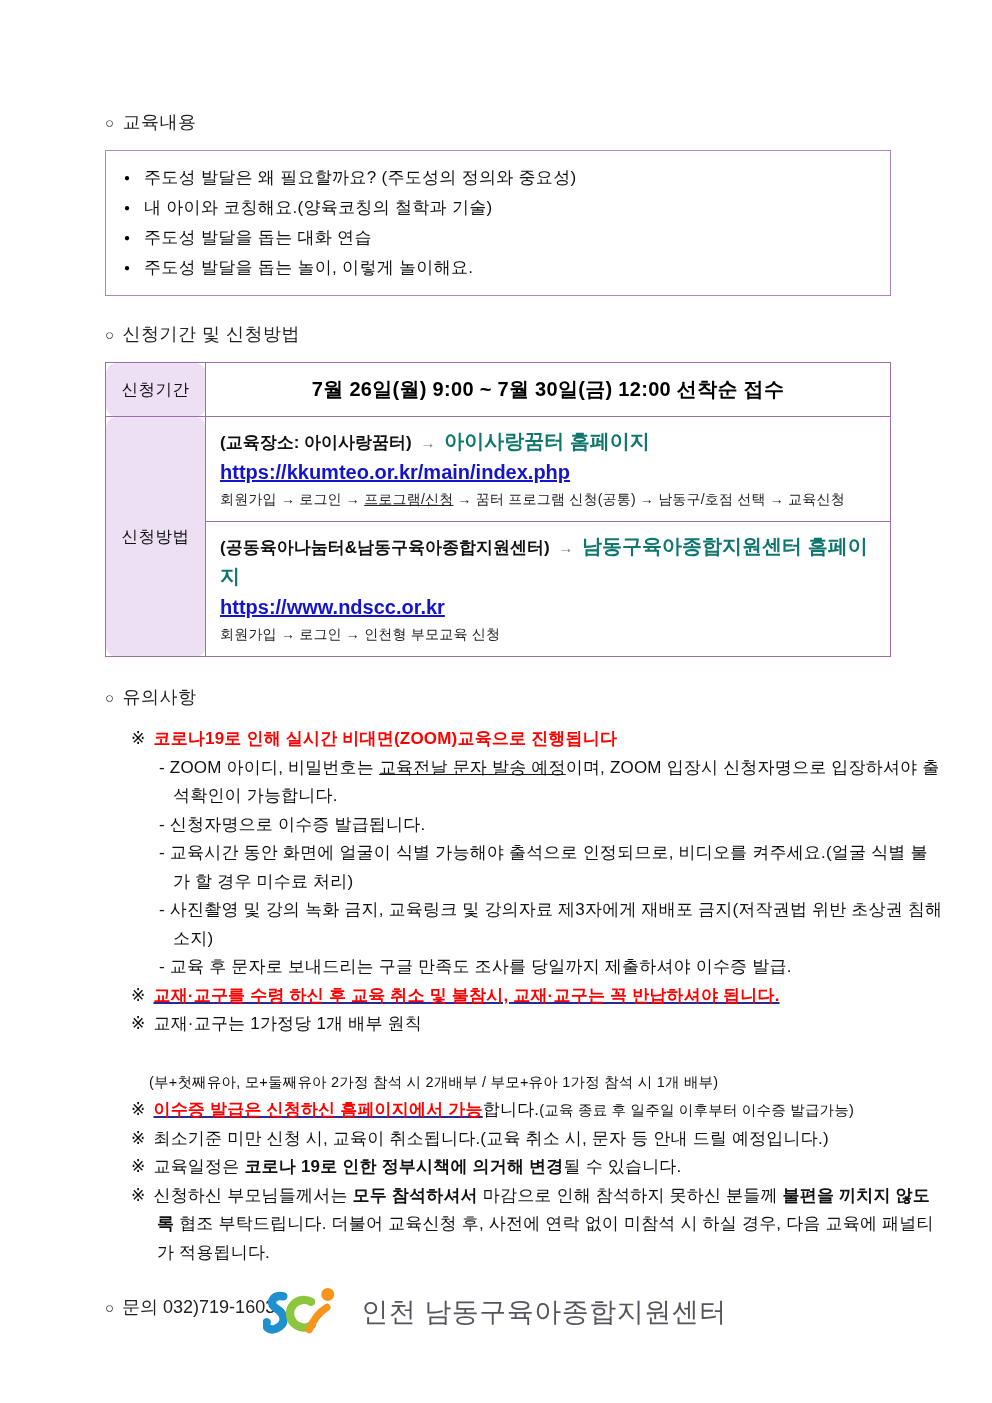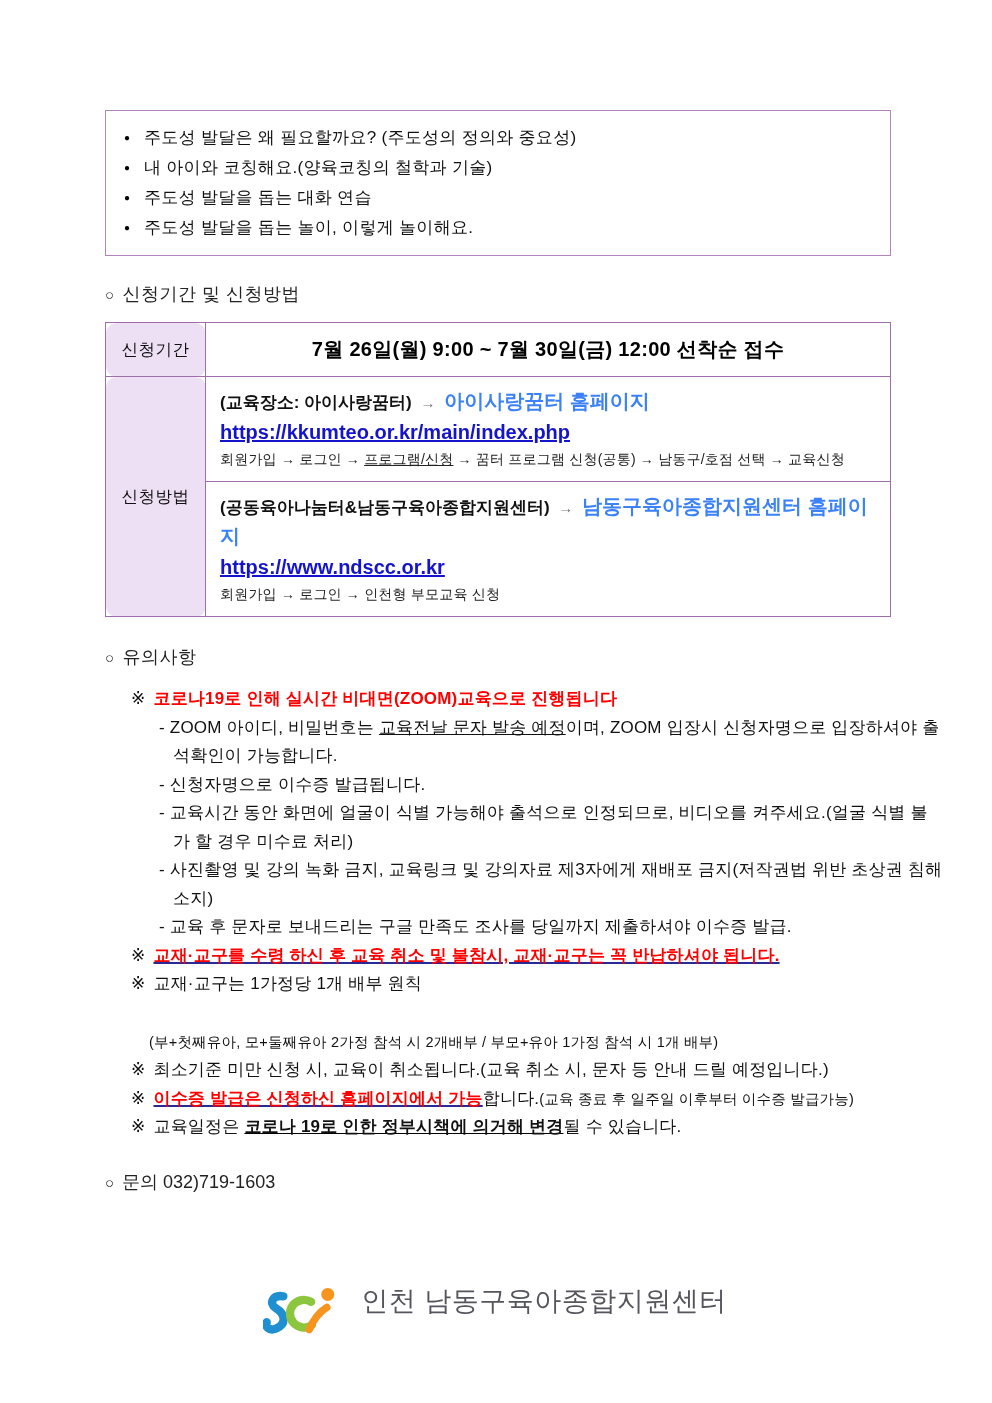--- a/index.html
+++ b/index.html
@@ -48,21 +48,21 @@
     width: 100px; background: #eee0f4; text-align: center;
     font-size: 16.5px; color: #111; letter-spacing: 0.5px; border-radius: 11px;
   }
   .apply-table td.period {
     height: 54px; text-align: center; font-weight: 700;
     font-size: 20px; color: #000; letter-spacing: 0.3px;
   }
   .apply-table td.method { padding: 10px 8px 10px 14px; }
   .m-line1 { font-size: 17px; font-weight: 700; color: #111; line-height: 28px; }
   .m-line1 .arrow { font-weight: 400; color: #777; font-size: 15px; padding: 0 4px; }
-  .m-line1 .site { color: #3b82f6; font-weight: 700; font-size: 20px; }
+  .m-line1 .site { color: #0f766e; font-weight: 700; font-size: 20px; }
   .url {
     display: inline-block; color: #1414cc; font-weight: 700; font-size: 20px;
     text-decoration: underline; line-height: 30px; cursor: pointer;
   }
   .steps { font-size: 14px; color: #222; line-height: 24px; letter-spacing: 0.2px; }
   .steps .ul { text-decoration: underline; }
   .m2-h { height: 88px; }
   .m1-h { height: 104px; }
 
   
@@ -70,41 +70,44 @@
   .note-row { padding-left: 52px; text-indent: -26px; }
   .dash-row { padding-left: 68px; text-indent: -14px; }
   .detail-row { padding-left: 44px; font-size: 14.5px; margin-top: 29px; }
   .marker-x { margin-right: 8px; }
   .red-b { color: #ff0000; font-weight: 700; }
   .red-b-ul {
     color: #ff0000; font-weight: 700;
     text-decoration: underline; text-decoration-color: #2a2a96; text-decoration-thickness: 2px;
   }
   .b { font-weight: 700; }
-  .b-ul { font-weight: 700; text-decoration: underline; text-decoration-color: #000; }
+  .b-ul { font-weight: 700; text-decoration-color: #000; }
   .u { text-decoration: underline; }
   .sm { font-size: 14.5px; }
 
   
   .contact-line { margin-top: 28px; font-size: 18px; color: #222; }
   .contact-line .marker { font-size: 15px; margin-right: 8px; }
 
   
   .footer {
     position: absolute; left: 0; right: 2px; top: 1283px;
-    display: flex; justify-content: center; align-items: flex-start; gap: 24px;
+    display: flex; justify-content: center; align-items: center; gap: 24px;
   }
   .footer .org { font-size: 27px; color: #55555e; letter-spacing: 0.5px; }
 </style>
 </head>
 <body>
 
 <div class="page">
   <div class="content">
 
+    <div class="section-header">
+      <span class="marker">○</span><span>교육내용</span>
+    </div>
 
     <div class="edu-box">
       <ul>
         <li><span>주도성 발달은 왜 필요할까요? (주도성의 정의와 중요성)</span></li>
         <li><span>내 아이와 코칭해요.(양육코칭의 철학과 기술)</span></li>
         <li><span>주도성 발달을 돕는 대화 연습</span></li>
         <li><span>주도성 발달을 돕는 놀이, 이렇게 놀이해요.</span></li>
       </ul>
     </div>
 
@@ -186,31 +189,34 @@
       <div class="note-row">
         <span class="marker-x">※</span><span class="red-b-ul">교재·교구를 수령 하신 후 교육 취소 및 불참시, 교재·교구는 꼭 반납하셔야 됩니다.</span>
       </div>
 
       <div class="note-row">
         <span class="marker-x">※</span><span>교재·교구는 1가정당 1개 배부 원칙</span>
       </div>
       <div class="detail-row">(부+첫째유아, 모+둘째유아 2가정 참석 시 2개배부 / 부모+유아 1가정 참석 시 1개 배부)</div>
 
       <div class="note-row">
+        <span class="marker-x">※</span><span class="red-b-ul">이수증 발급은 신청하신 홈페이지에서 가능</span><span>합니다.</span><span class="sm">(교육 종료 후 일주일 이후부터 이수증 발급가능)</span>
+      </div>
+
+      <div class="note-row">
         <span class="marker-x">※</span><span>최소기준 미만 신청 시, 교육이 취소됩니다.(교육 취소 시, 문자 등 안내 드릴 예정입니다.)</span>
       </div>
 
       <div class="note-row">
-        <span class="marker-x">※</span><span class="red-b-ul">이수증 발급은 신청하신 홈페이지에서 가능</span><span>합니다.</span><span class="sm">(교육 종료 후 일주일 이후부터 이수증 발급가능)</span>
-      </div>
-
-      <div class="note-row">
         <span class="marker-x">※</span><span>교육일정은 </span><span class="b-ul">코로나 19로 인한 정부시책에 의거해 변경</span><span>될 수 있습니다.</span>
       </div>
 
+      <div class="note-row">
+        <span class="marker-x">※</span><span>신청하신 부모님들께서는 </span><span class="b">모두 참석하셔서</span><span> 마감으로 인해 참석하지 못하신 분들께 </span><span class="b">불편을 끼치지 않도록</span><span> 협조 부탁드립니다. 더불어 교육신청 후, 사전에 연락 없이 미참석 시 하실 경우, 다음 교육에 패널티가 적용됩니다.</span>
+      </div>
 
 
     </div>
 
     <div class="contact-line">
       <span class="marker">○</span><span>문의 032)719-1603</span>
     </div>
 
   </div>
 

